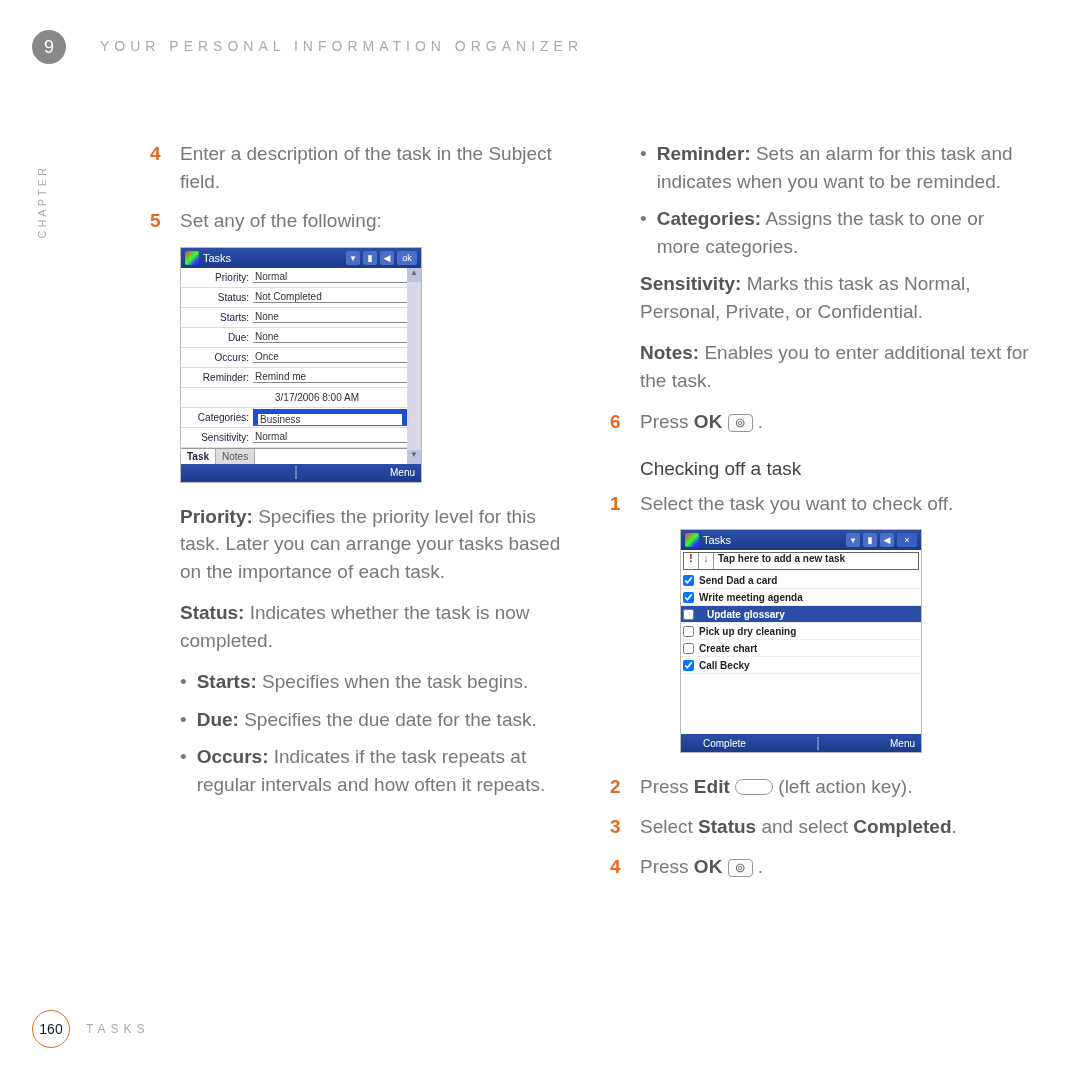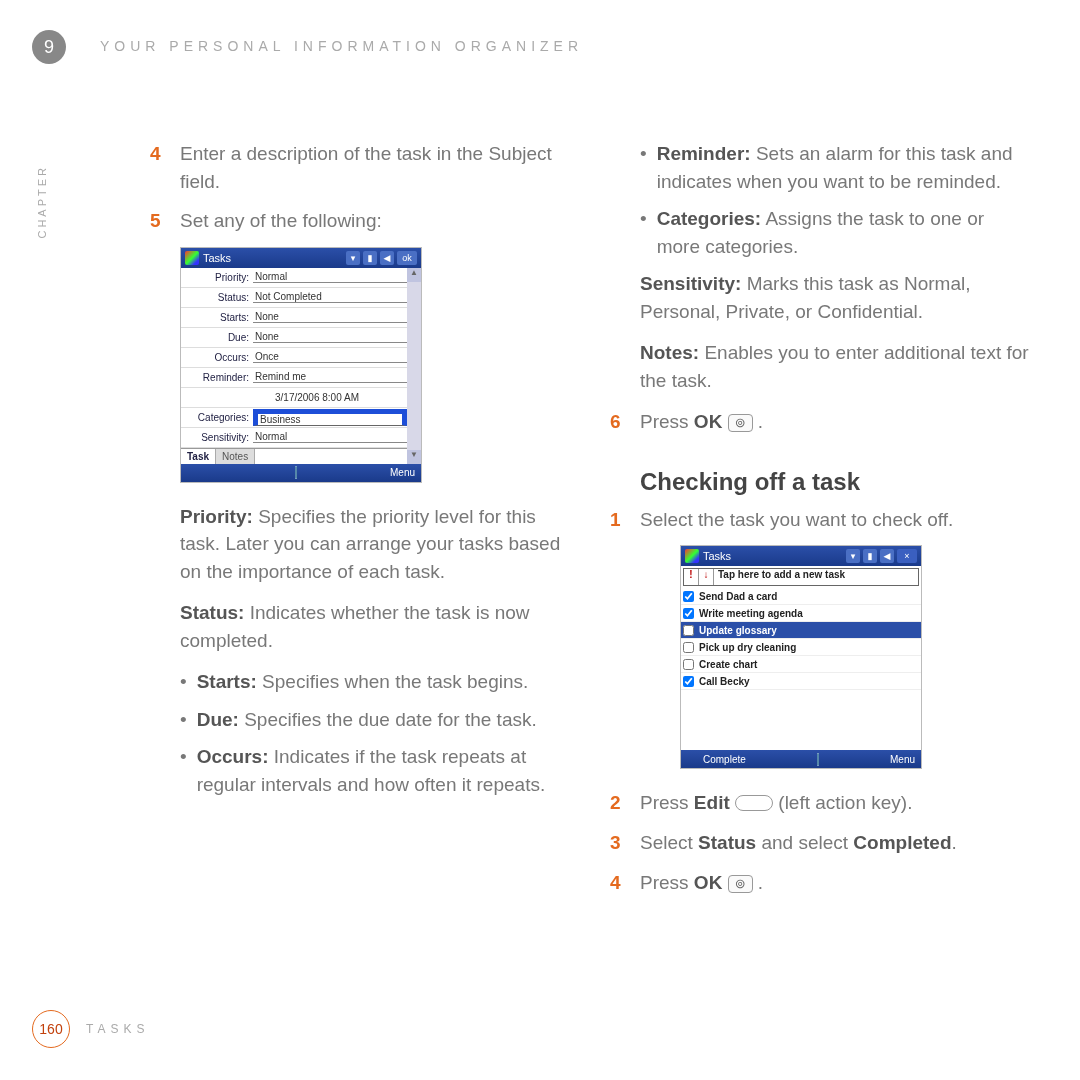--- a/index.html
+++ b/index.html
@@ -93,24 +93,24 @@
   }
   .bullet-item b { color: #555; }
   .desc {
     font-size: 19px;
     line-height: 1.45;
     color: #787878;
     margin: 0 0 14px 30px;
   }
   .desc b { color: #555; }
   .sub-head {
-    font-size: 24px;
+    font-size: 19px;
     color: #444;
-    font-weight: bold;
-    margin: 32px 0 10px 30px;
+    font-weight: normal;
+    margin: 22px 0 10px 30px;
   }
   .inline-btn {
     display: inline-block;
     border: 1px solid #999;
     border-radius: 4px;
     padding: 0 6px;
     font-size: 13px;
     vertical-align: middle;
     color: #666;
     background: #fafafa;
@@ -185,32 +185,32 @@
   .addbar {
     display:flex; border:1px solid #666; margin:2px; height:16px;
     font-size:10px;
   }
   .addbar .pri { width:14px; border-right:1px solid #999; text-align:center; color:#b00; font-weight:bold;}
   .addbar .arr2 { width:14px; border-right:1px solid #999; text-align:center; color:#b00; }
   .addbar .ph { flex:1; padding-left:4px; font-weight:bold; color:#222;}
   .task-row { display:flex; align-items:center; height:16px; font-size:10px; border-bottom:1px solid #eee; }
   .task-row input { margin:0 3px 0 2px; width:11px; height:11px; }
   .task-row .txt { font-weight:bold; color:#222; padding-left:2px;}
-  .task-row.sel { background:#2b4fa8; }
+  .task-row.sel { background:#2b4fa8;gap:8px; }
   .task-row.sel .txt { color:#fff; }
   .shot2-blank { height:60px; }
   .shot-softbar .left { padding-left:22px; }
   .shot-softbar .right { padding-right:6px; }
   .footer {
     position:absolute; left:32px; bottom:32px;
     display:flex; align-items:center; gap:16px;
   }
   .footer .pagenum {
     width:36px; height:36px; border-radius:50%;
-    border:1px solid #e46a1f; color:#c2410c;
+    border:1px solid #e46a1f; color:#0f172a;
     display:flex; align-items:center; justify-content:center;
     font-size:14px;
   }
   .footer .sec {
     font-size:12px; letter-spacing:5px; color:#aaa;
   }
 </style>
 </head>
 <body>
 

